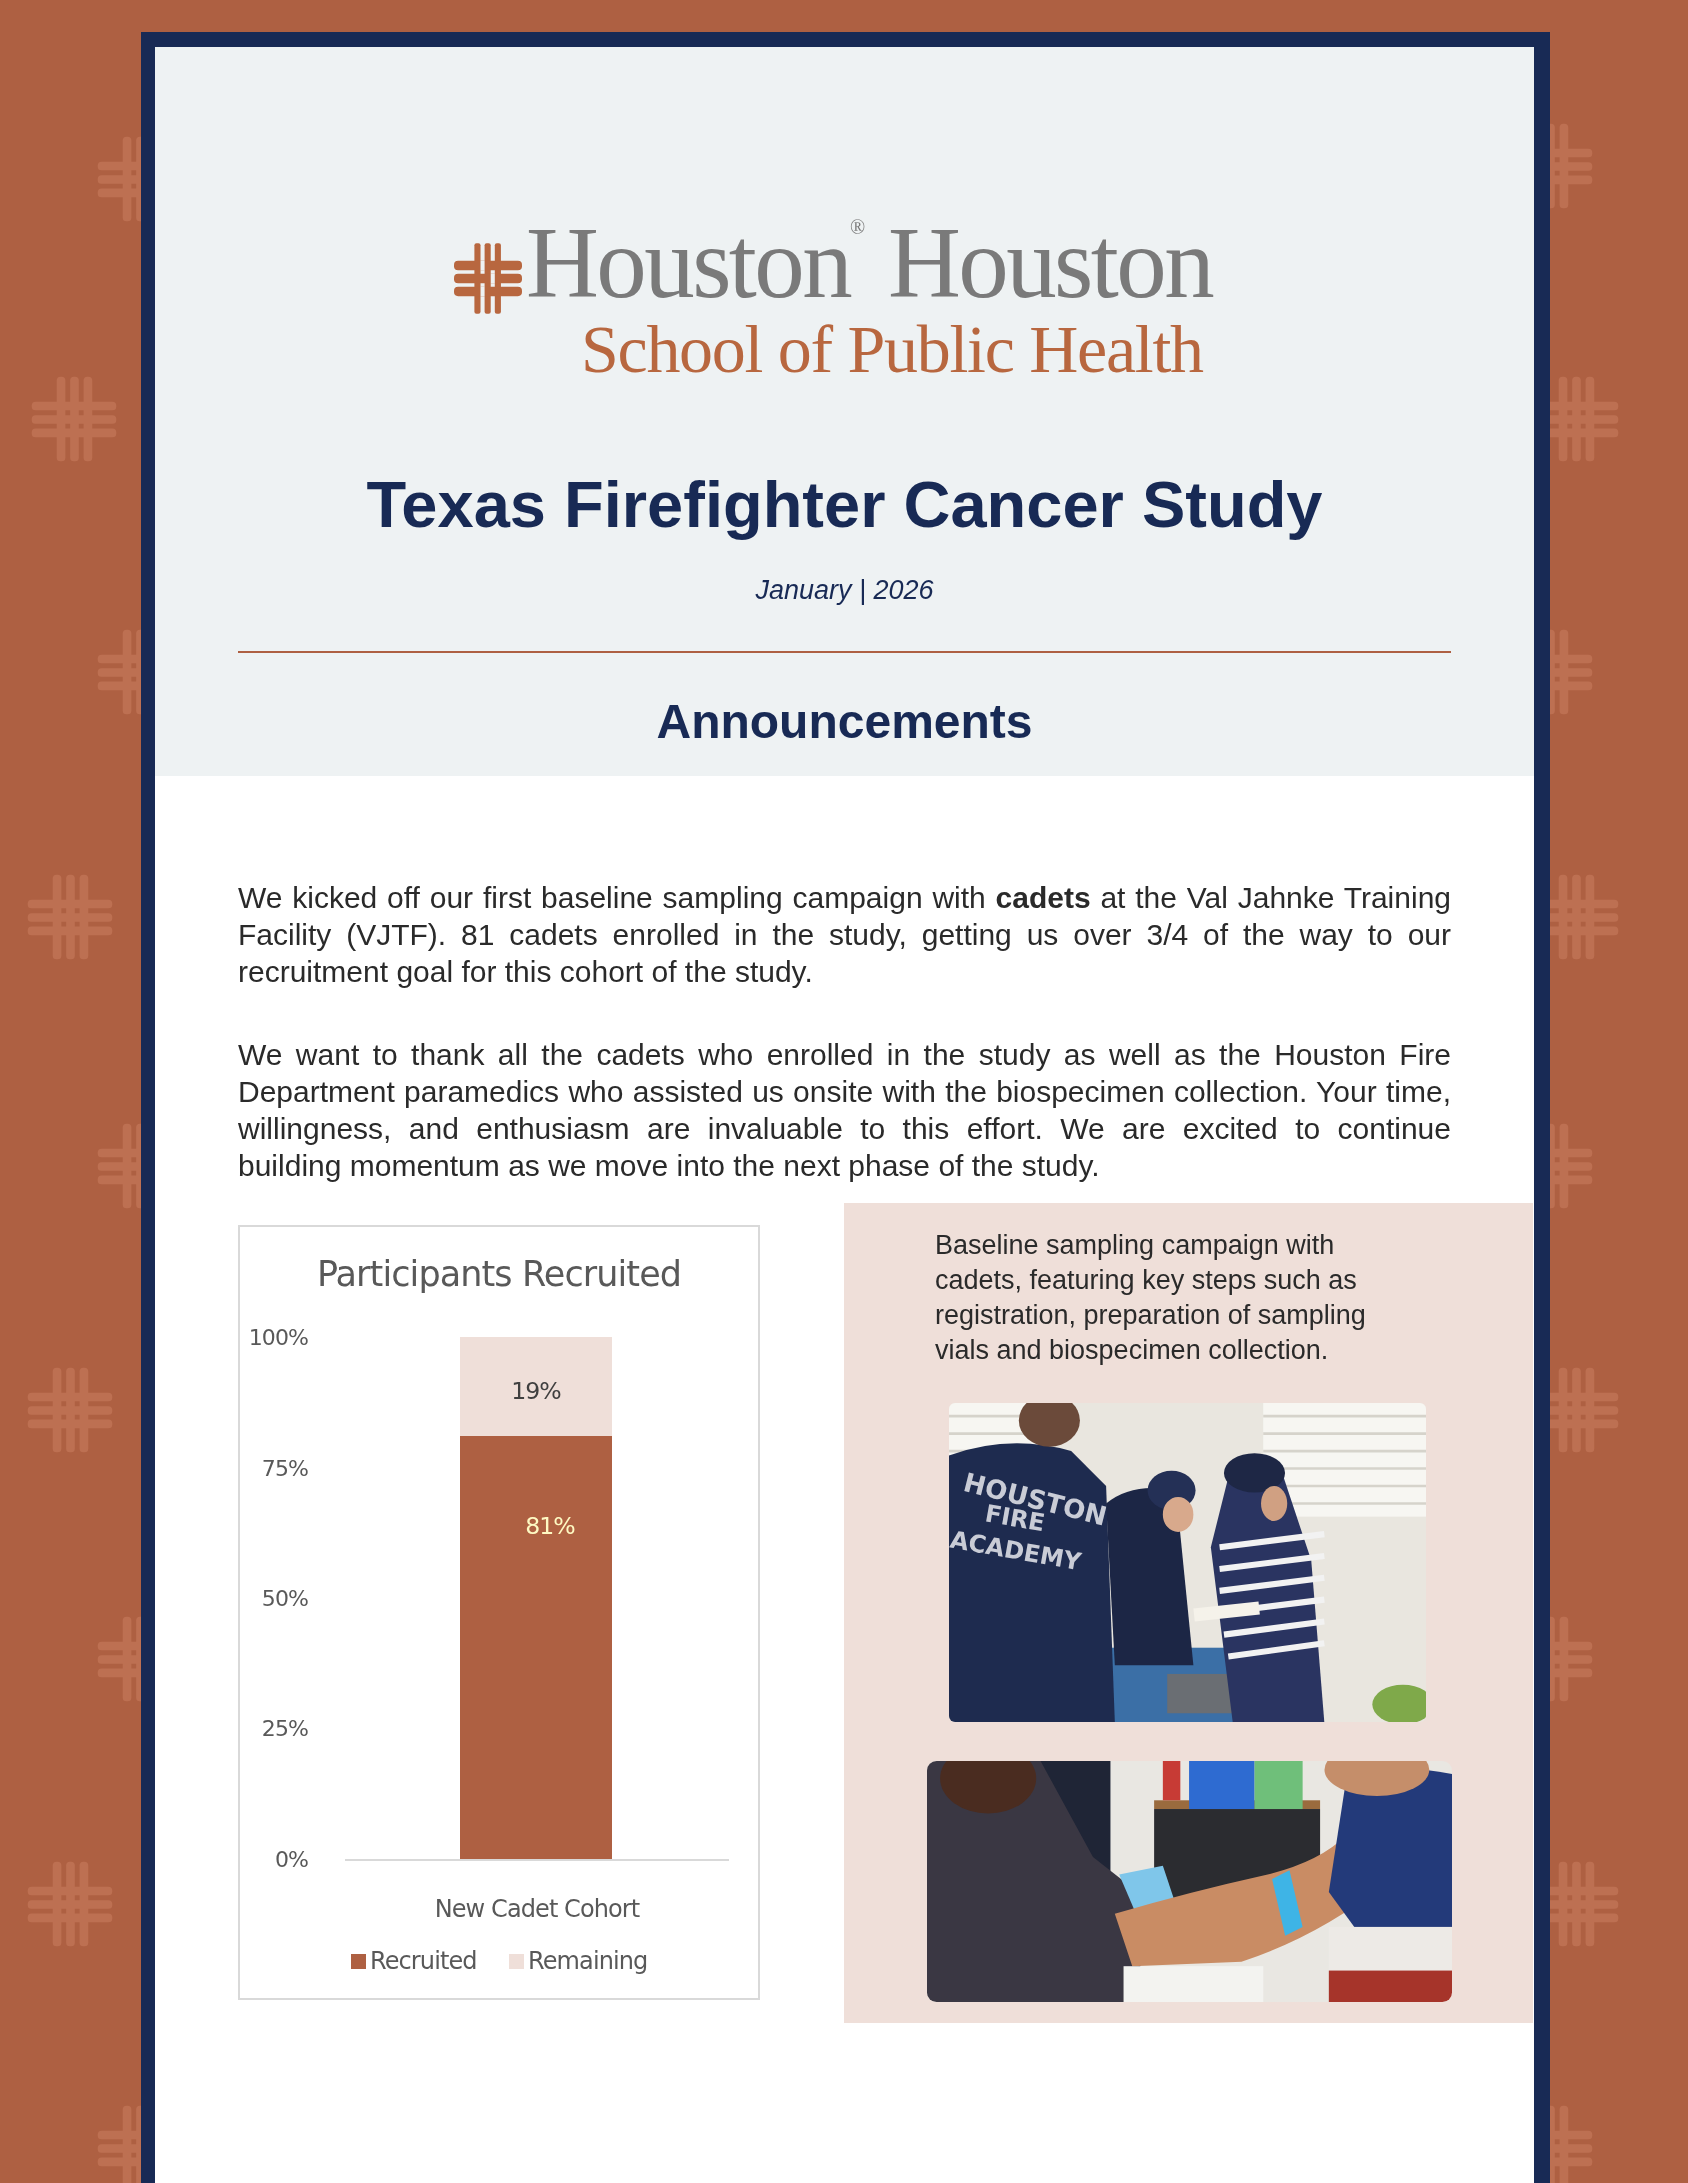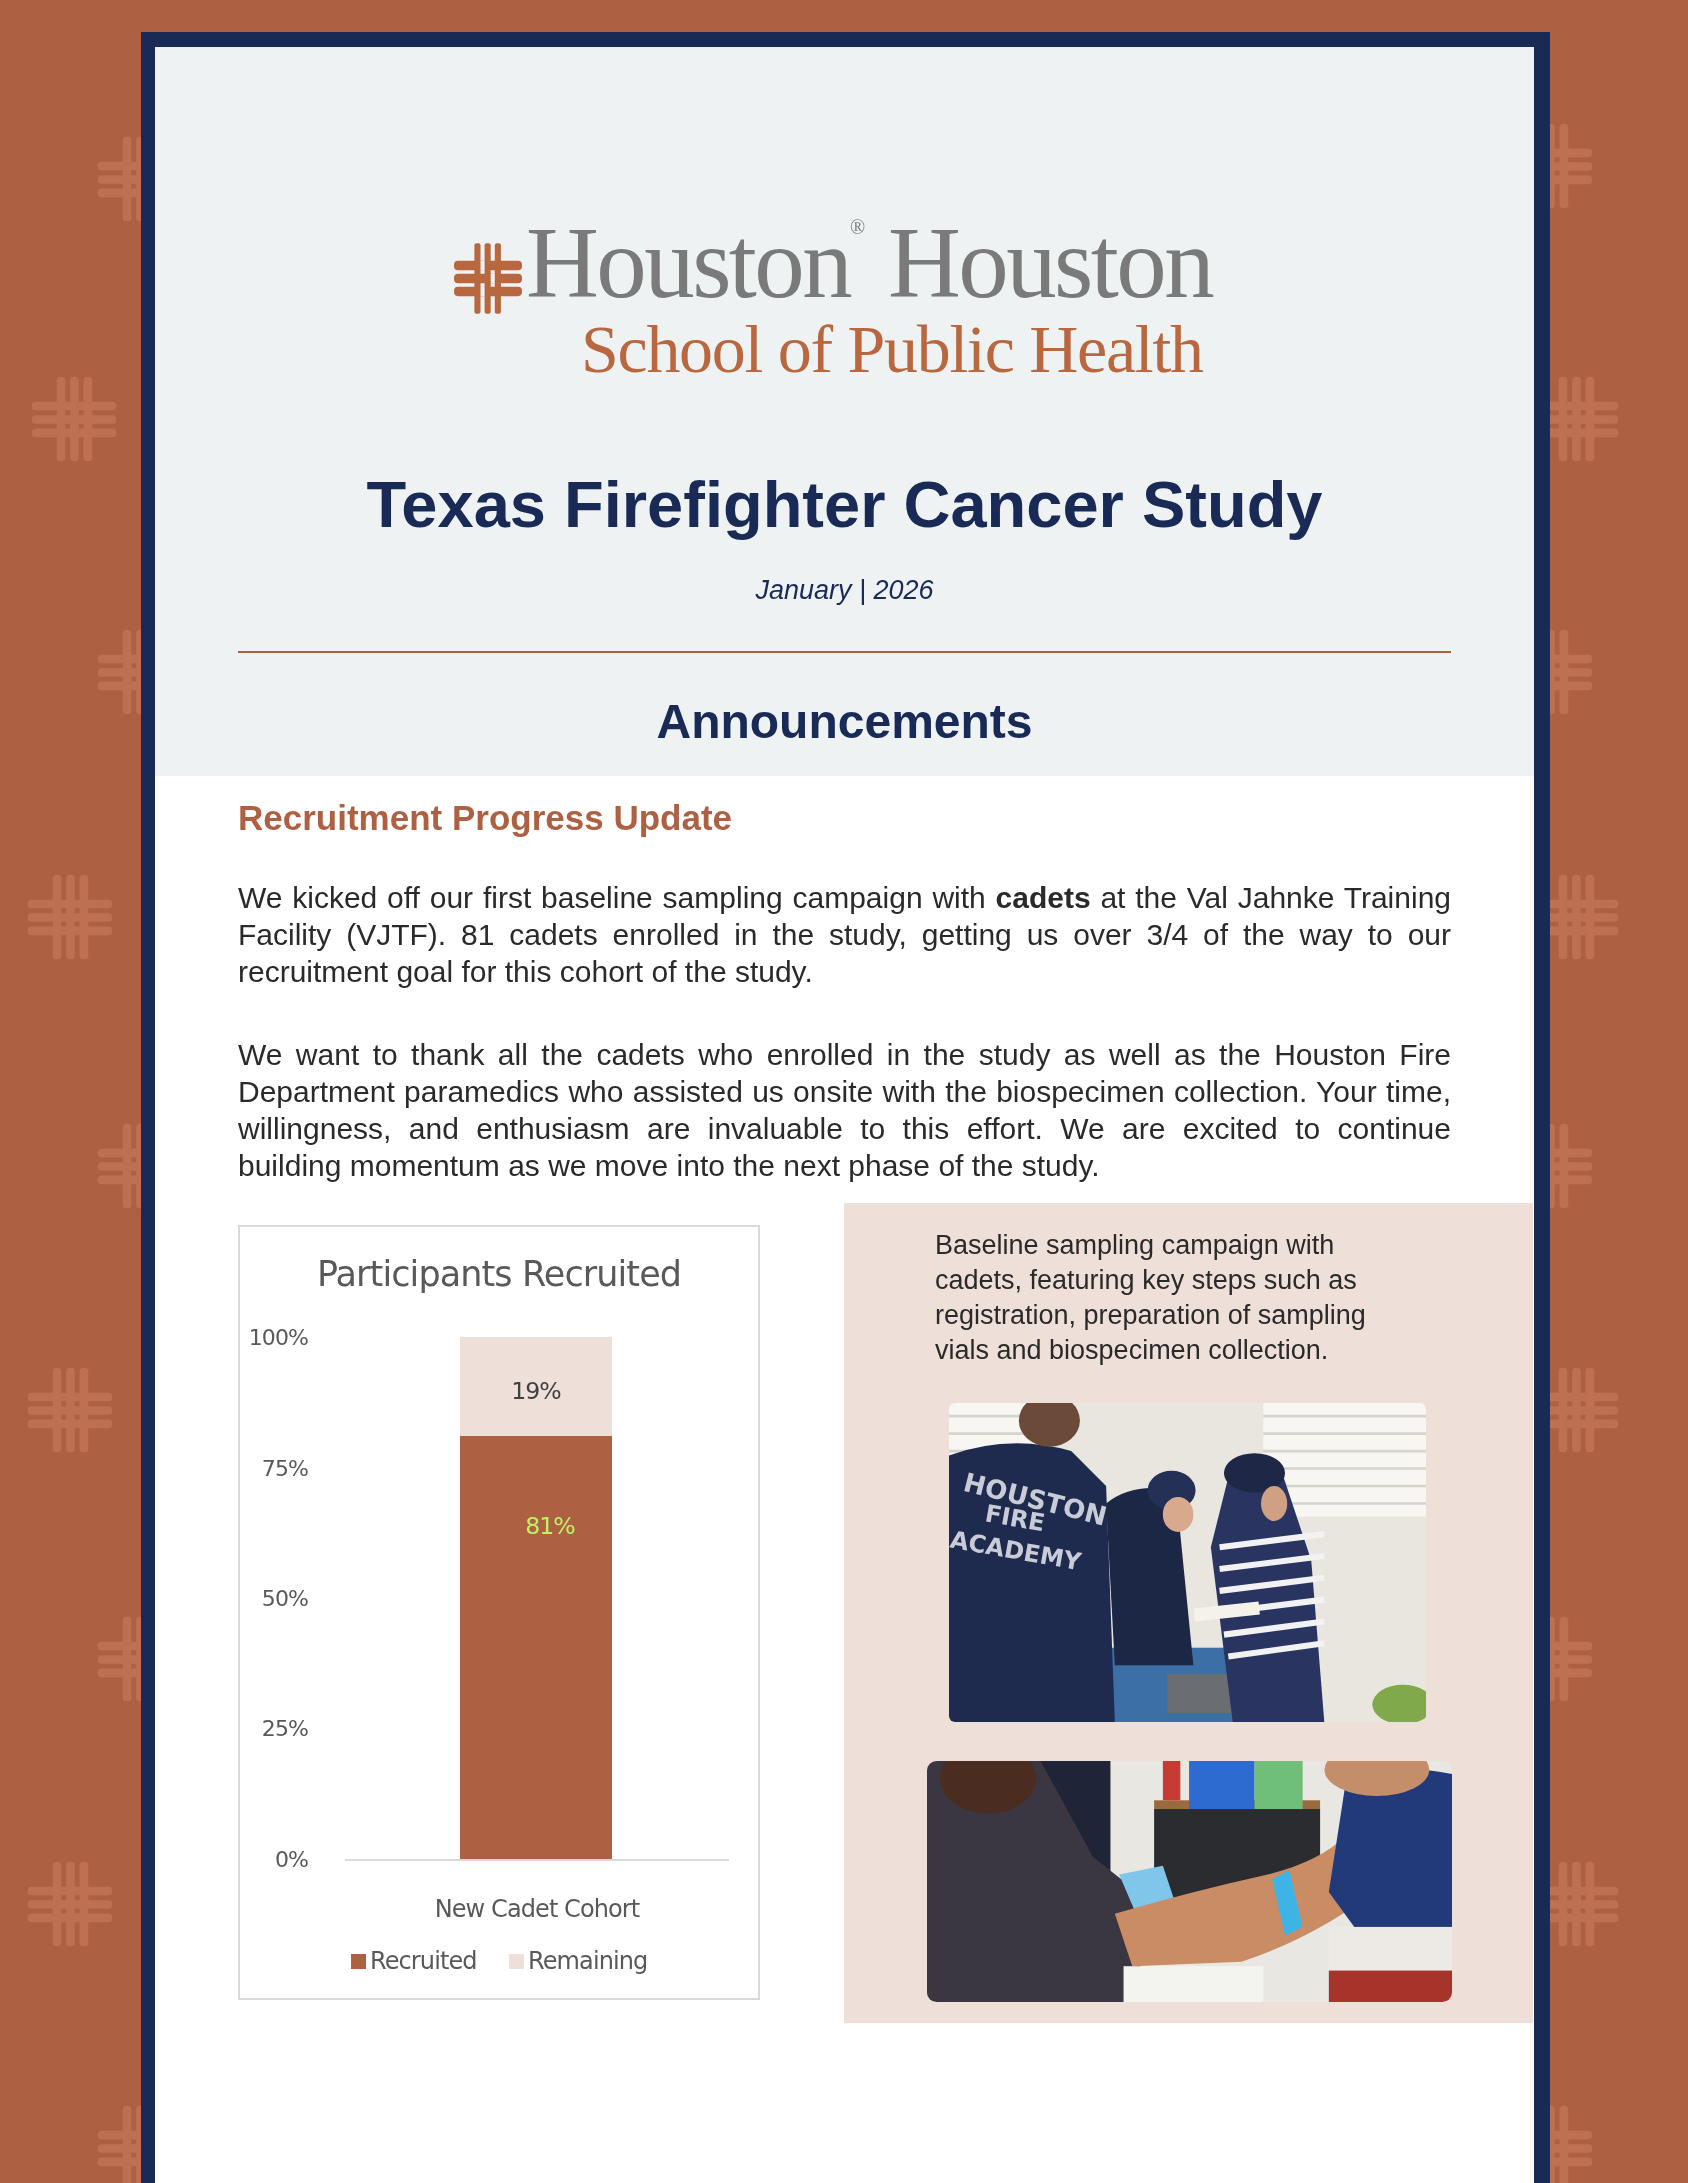--- a/index.html
+++ b/index.html
@@ -421,41 +421,40 @@
     </div>
     <div class="logo-main"><span>Houston</span><span class="logo-reg">®</span><span> Houston</span></div>
     <div class="logo-sub">School of Public Health</div>
   </div>
 
   <div class="title">Texas Firefighter Cancer Study</div>
   <div class="date">January | 2026</div>
   <div class="rule"></div>
   <div class="section-title">Announcements</div>
 
-  <div class="subhead">Recruitment Progress Update</div>
 
   <p class="para p1"><span>We kicked off our first baseline sampling campaign with </span><b>cadets</b><span> at the Val Jahnke Training Facility (VJTF). 81 cadets enrolled in the study, getting us over 3/4 of the way to our recruitment goal for this cohort of the study.</span></p>
 
   <p class="para p2">We want to thank all the cadets who enrolled in the study as well as the Houston Fire Department paramedics who assisted us onsite with the biospecimen collection. Your time, willingness, and enthusiasm are invaluable to this effort. We are excited to continue building momentum as we move into the next phase of the study.</p>
 
   <div class="chart-box">
     <div class="chart-title">Participants Recruited</div>
     <div class="ytick" style="top:110px;">100%</div>
     <div class="ytick" style="top:241px;">75%</div>
     <div class="ytick" style="top:371px;">50%</div>
     <div class="ytick" style="top:501px;">25%</div>
     <div class="ytick" style="top:632px;">0%</div>
 
     <div class="plot">
       <div class="bar" id="stack-bar" style="height:100%;">
         <div class="bar-seg seg-remaining" id="seg-remaining" style="bottom: 81%; height: 19%; background: rgb(239, 223, 217);">
           <span class="seg-label" style="color: rgb(64, 64, 64); top: 40%;">19%</span>
         </div>
         <div class="bar-seg seg-recruited" id="seg-recruited" style="bottom: 0px; height: 81%; background: rgb(174, 96, 66);">
-          <span class="seg-label" style="color: #bef264; top: 18%; padding-left: 28px;">81%</span>
+          <span class="seg-label" style="color: #fef9c3; top: 18%; padding-left: 28px;">81%</span>
         </div>
       </div>
       <div class="axis-line"></div>
     </div>
 
     <div class="xlabel">New Cadet Cohort</div>
 
     <div class="legend">
       <div class="legend-item">
         <span class="legend-swatch" style="background:#AE6042;"></span>

